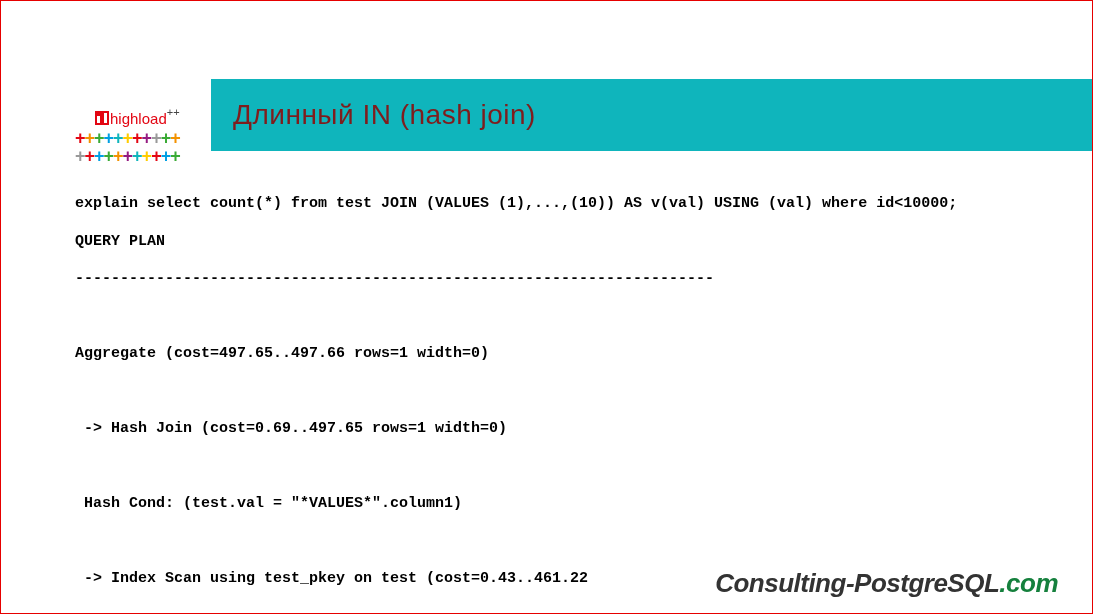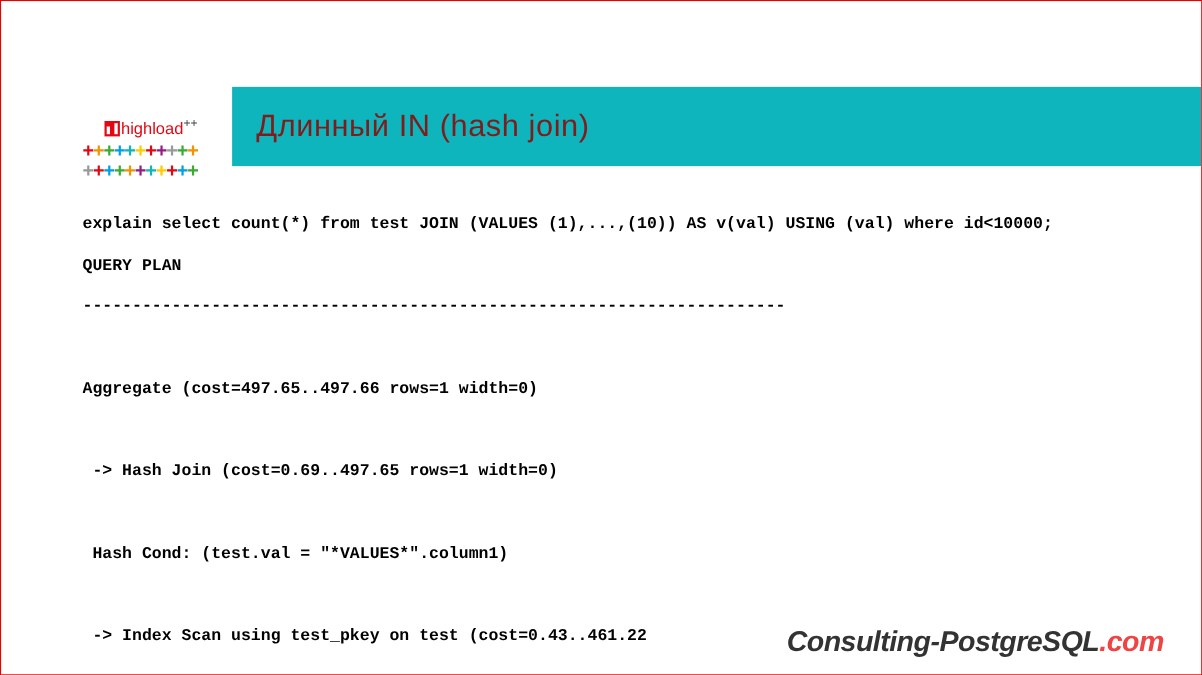--- a/index.html
+++ b/index.html
@@ -120,21 +120,21 @@
       font-size: 26px;
       font-weight: bold;
       font-style: italic;
       color: #333;
       letter-spacing: -0.5px;
     }
     .footer-brand .dash {
       font-style: italic;
     }
     .footer-brand .com {
-      color: #ef4444;
+      color: #15803d;
       font-style: italic;
     }
   </style>
 </head>
 <body>
 
 <div class="logo-block">
   <div class="logo-highload">
     <span class="hl-icon"></span><span class="hl-text">highload</span><span class="hl-pp">++</span>
   </div>

